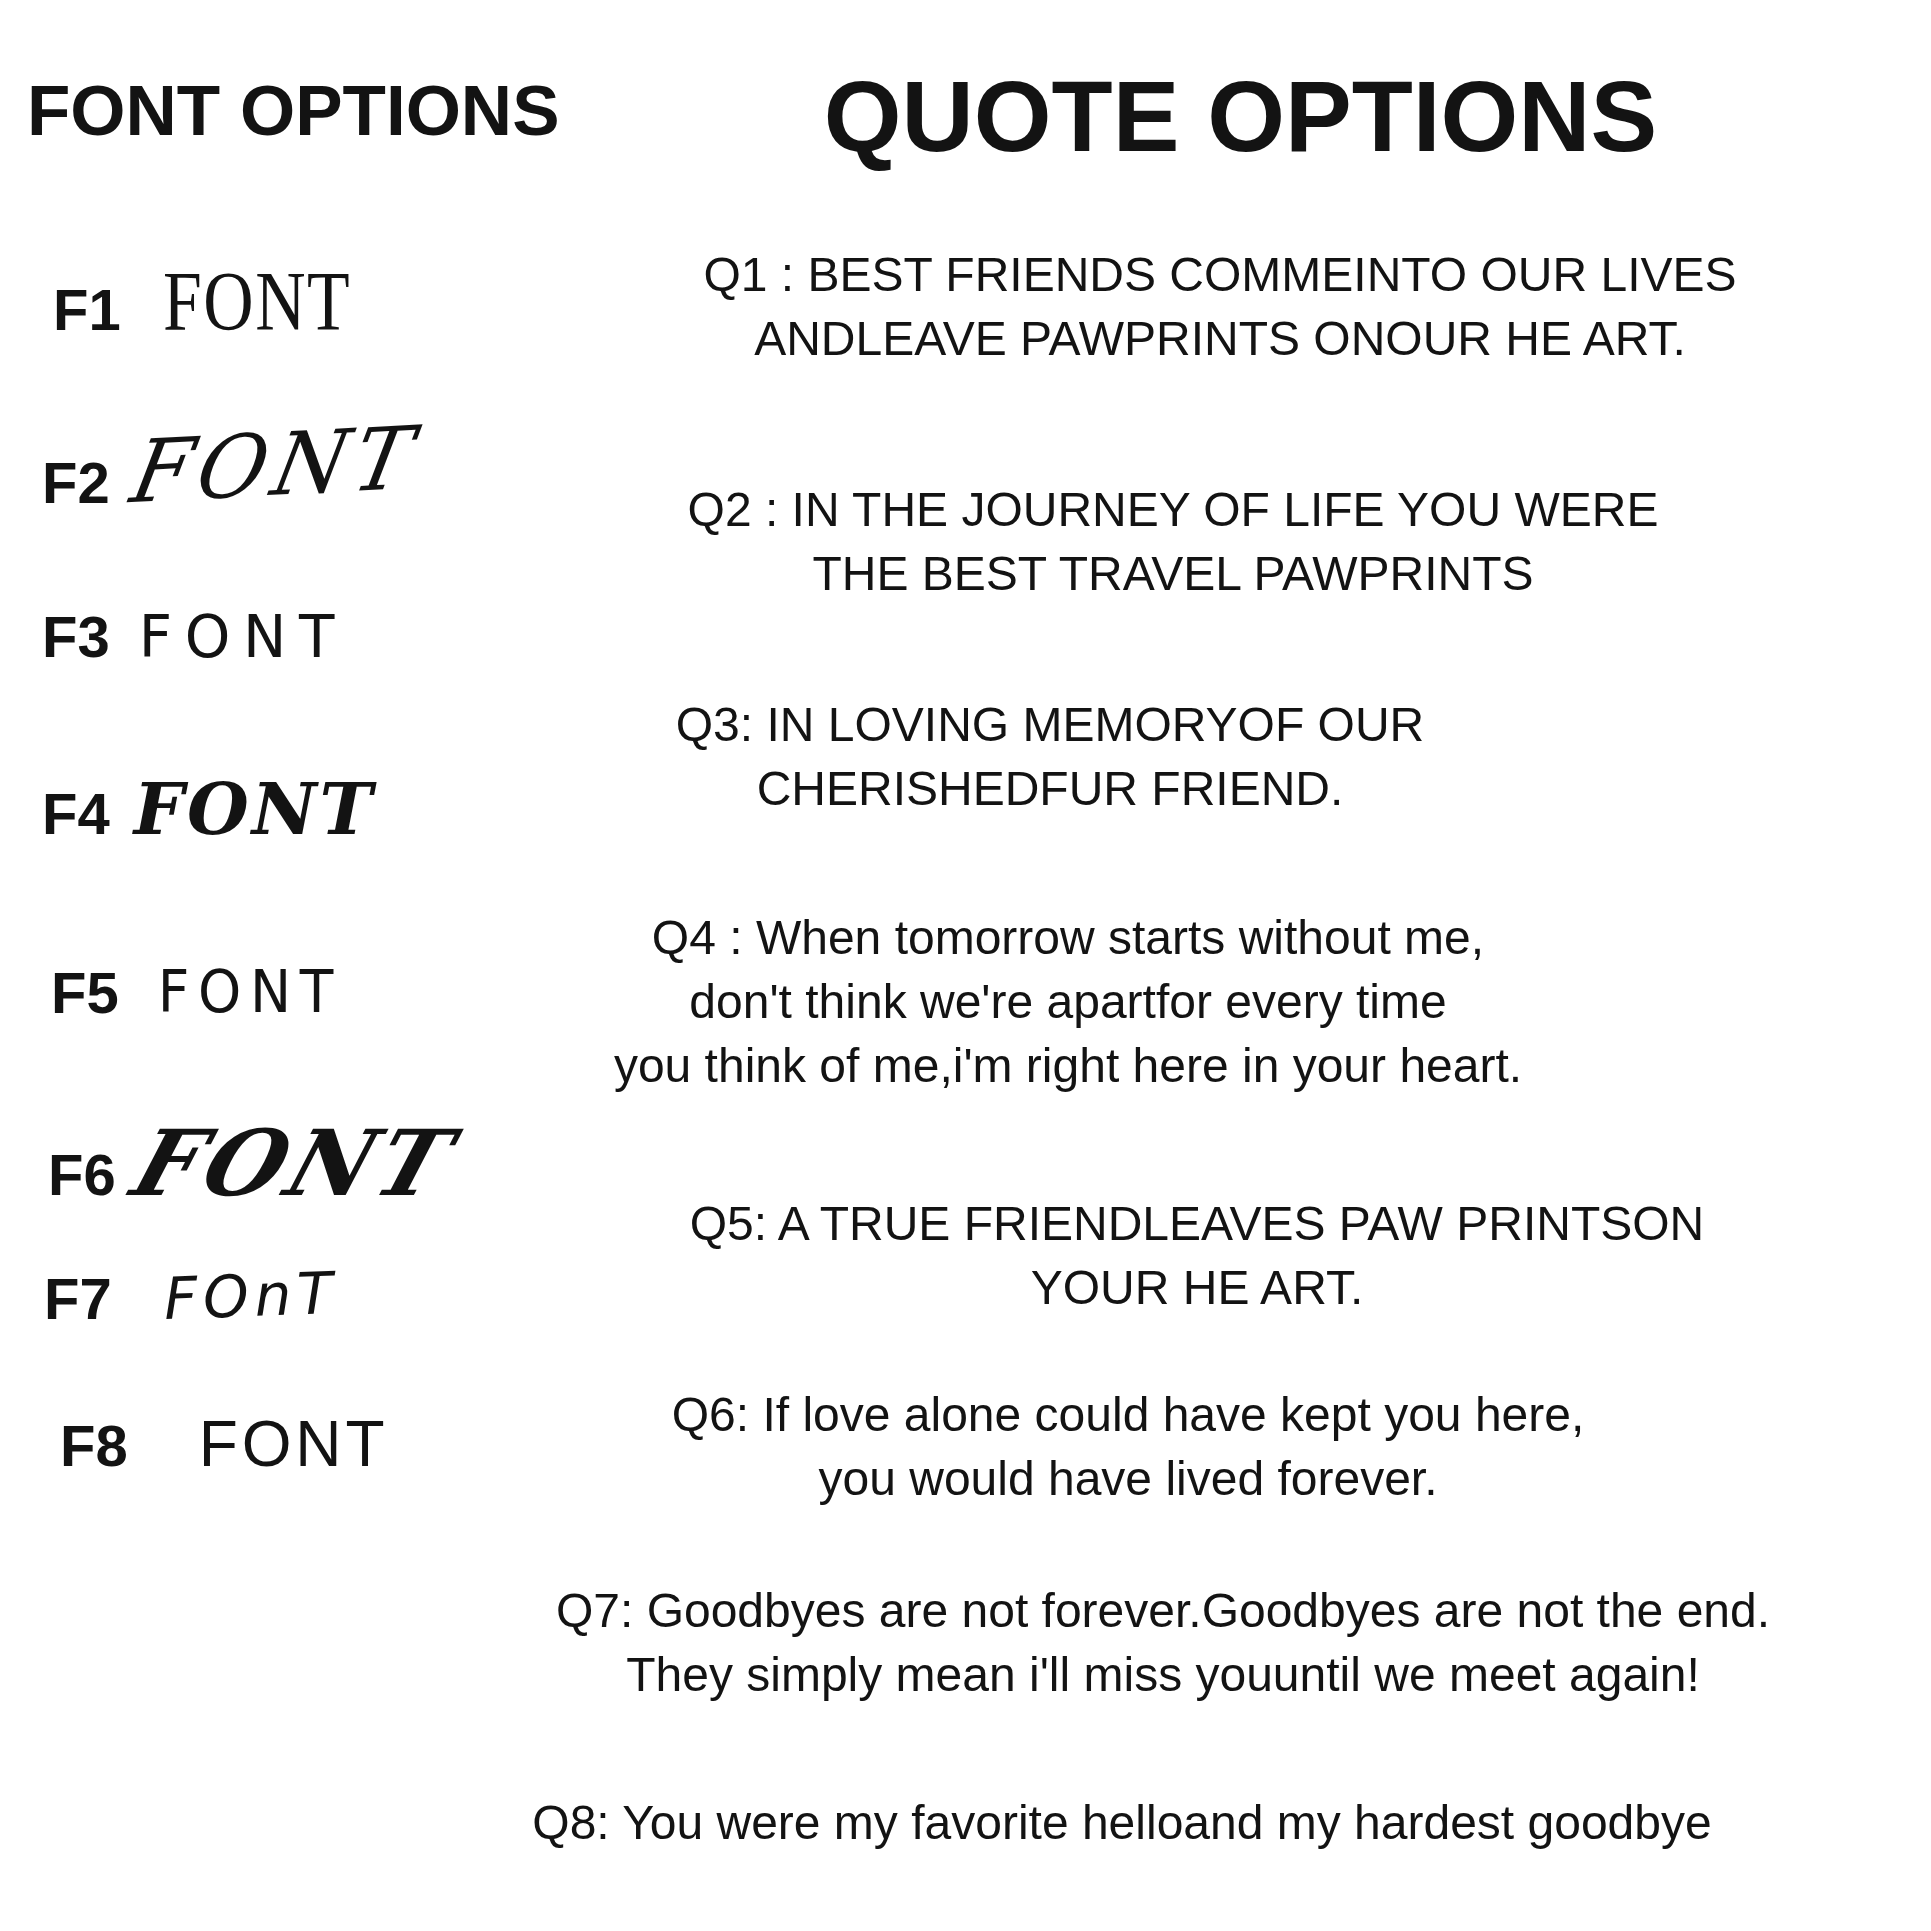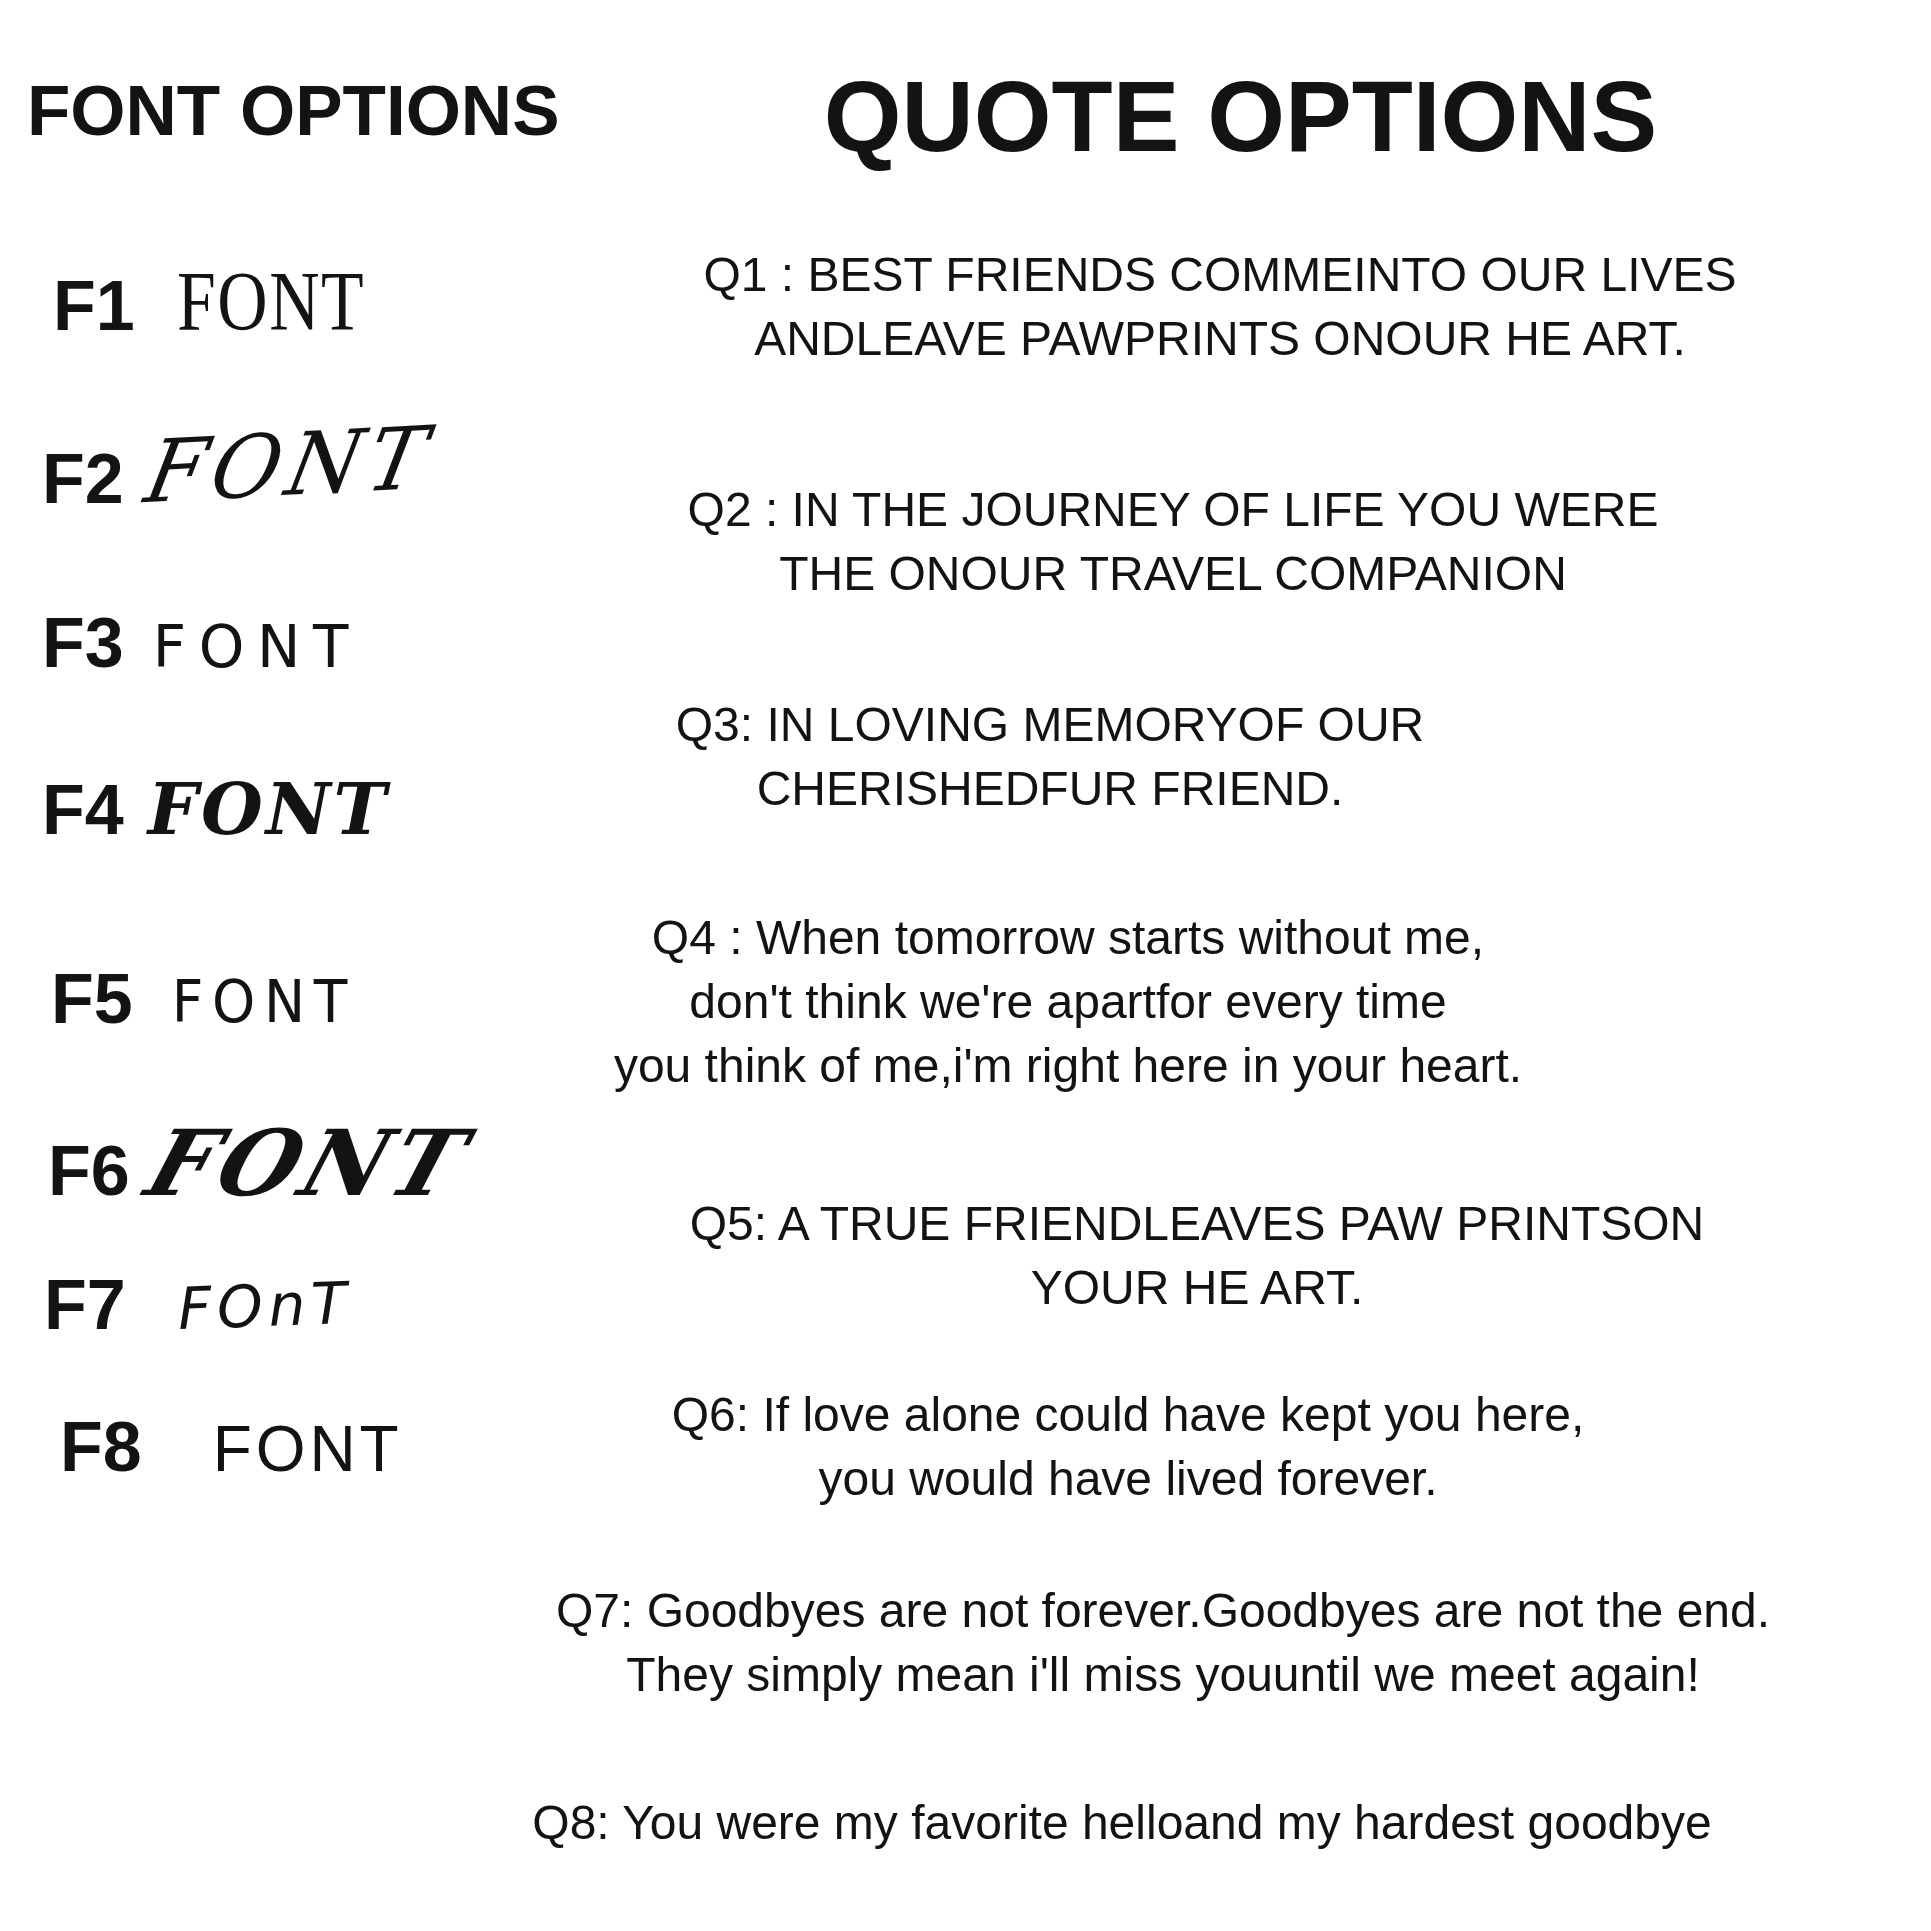--- a/index.html
+++ b/index.html
@@ -18,21 +18,21 @@
     color:#131313;letter-spacing:0px;line-height:1;
   }
   .hdr-font{left:27px;top:75px;font-size:71px;}
   .hdr-quote{left:806px;top:66px;width:869px;text-align:center;font-size:100px;}
   
   .font-row{
     position:absolute;display:flex;align-items:baseline;white-space:nowrap;
   }
   .f-label{
     font-family:"Liberation Sans", sans-serif;font-weight:600;
-    font-size:70px;line-height:1;color:#131313;
+    font-size:58px;line-height:1;color:#131313;
   }
   .f-sample{display:inline-block;line-height:1;color:#131313;}
   .fr1{left:53px;top:259px;}
   .fr2{left:42px;top:433px;}
   .fr3{left:42px;top:608px;}
   .fr4{left:42px;top:774px;}
   .fr5{left:51px;top:964px;}
   .fr6{left:48px;top:1118px;justify-content:space-between;}
   .fr7{left:44px;top:1270px;text-align:center;}
   .fr8{left:60px;top:1412px;gap:48px;}
@@ -127,21 +127,21 @@
     <span class="f-label">F8</span>
     <span class="f-sample fs8">FONT</span>
   </div>
 
   <div class="quote q1">
     <div class="q-line">Q1 : BEST FRIENDS COMMEINTO OUR LIVES</div>
     <div class="q-line">ANDLEAVE PAWPRINTS ONOUR HE ART.</div>
   </div>
   <div class="quote q2">
     <div class="q-line">Q2 : IN THE JOURNEY OF LIFE YOU WERE</div>
-    <div class="q-line">THE ONOUR TRAVEL COMPANION</div>
+    <div class="q-line">THE BEST TRAVEL PAWPRINTS</div>
   </div>
   <div class="quote q3">
     <div class="q-line">Q3: IN LOVING MEMORYOF OUR</div>
     <div class="q-line">CHERISHEDFUR FRIEND.</div>
   </div>
   <div class="quote q4">
     <div class="q-line">Q4 : When tomorrow starts without me,</div>
     <div class="q-line">don't think we're apartfor every time</div>
     <div class="q-line">you think of me,i'm right here in your heart.</div>
   </div>

